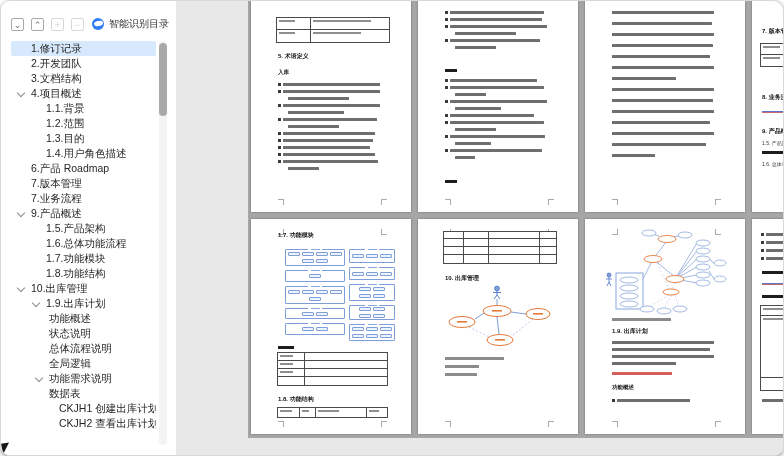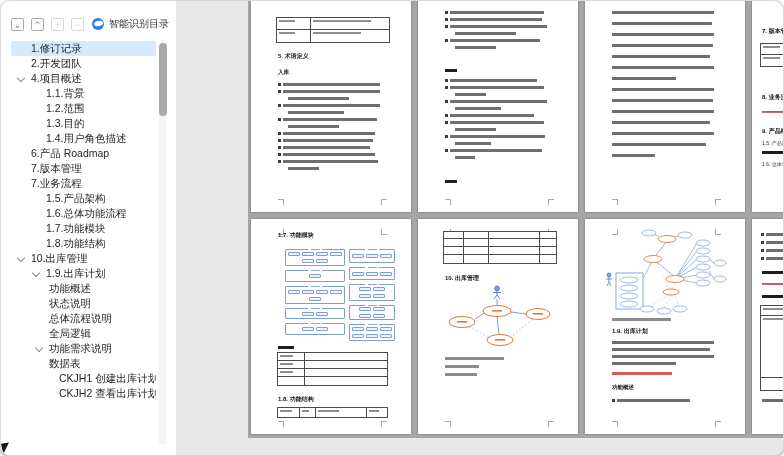--- a/index.html
+++ b/index.html
@@ -81,28 +81,30 @@
         <button class="tbtn disabled">+</button>
         <button class="tbtn disabled">−</button>
       </div>
     <div class="brand">
       <span class="ai-icon"></span>
       <span>智能识别目录</span>
     </div>
     <div class="toc">
         <div class="trow lv0 selected"><span>1.修订记录</span></div>
         <div class="trow lv0"><span>2.开发团队</span></div>
+        <div class="trow lv0"><span>3.文档结构</span></div>
         <div class="trow lv0"><span class="chev"></span><span>4.项目概述</span></div>
         <div class="trow lv1"><span>1.1.背景</span></div>
         <div class="trow lv1"><span>1.2.范围</span></div>
         <div class="trow lv1"><span>1.3.目的</span></div>
         <div class="trow lv1"><span>1.4.用户角色描述</span></div>
         <div class="trow lv0"><span>6.产品 Roadmap</span></div>
         <div class="trow lv0"><span>7.版本管理</span></div>
         <div class="trow lv0"><span>7.业务流程</span></div>
+        <div class="trow lv0"><span class="chev"></span><span>9.产品概述</span></div>
         <div class="trow lv1"><span>1.5.产品架构</span></div>
         <div class="trow lv1"><span>1.6.总体功能流程</span></div>
         <div class="trow lv1"><span>1.7.功能模块</span></div>
         <div class="trow lv1"><span>1.8.功能结构</span></div>
         <div class="trow lv0"><span class="chev"></span><span>10.出库管理</span></div>
         <div class="trow lv1"><span class="chev"></span><span>1.9.出库计划</span></div>
         <div class="trow lv2"><span>功能概述</span></div>
         <div class="trow lv2"><span>状态说明</span></div>
         <div class="trow lv2"><span>总体流程说明</span></div>
         <div class="trow lv2"><span>全局逻辑</span></div>

